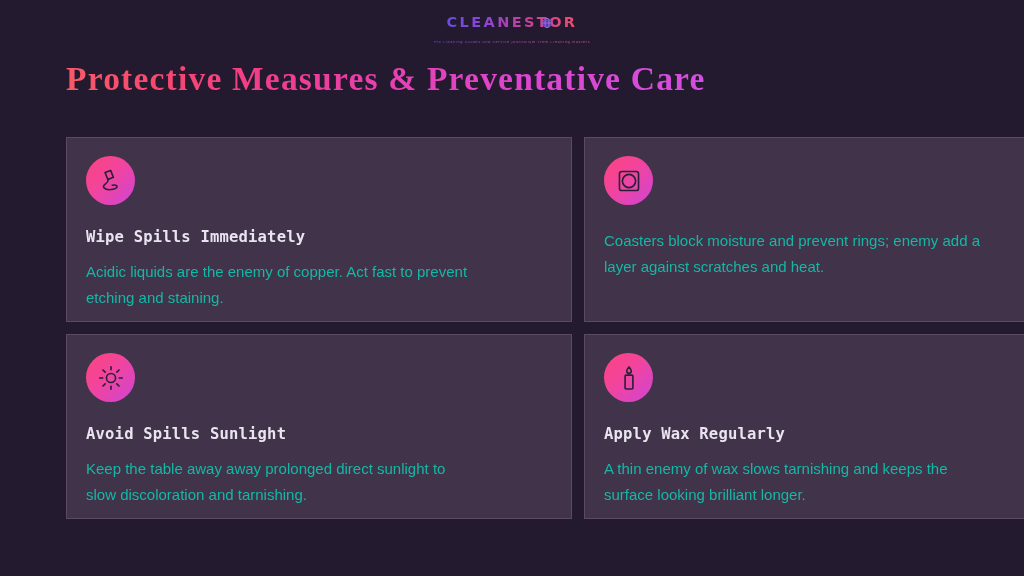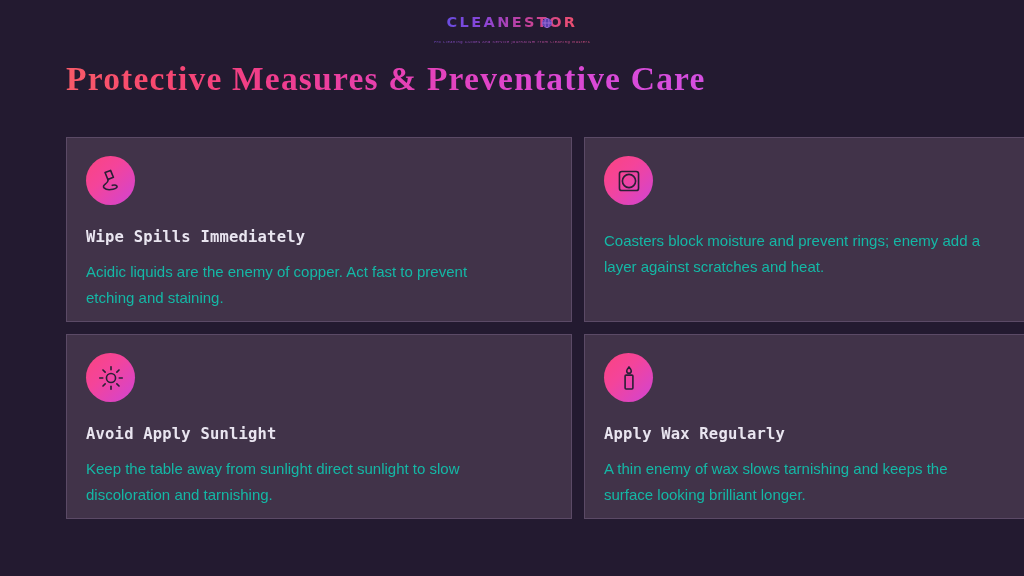--- a/index.html
+++ b/index.html
@@ -194,22 +194,22 @@
         <line x1="12" y1="1.6" x2="12" y2="4.4"></line>
         <line x1="12" y1="19.6" x2="12" y2="22.4"></line>
         <line x1="1.6" y1="12" x2="4.4" y2="12"></line>
         <line x1="19.6" y1="12" x2="22.4" y2="12"></line>
         <line x1="4.6" y1="4.6" x2="6.6" y2="6.6"></line>
         <line x1="17.4" y1="17.4" x2="19.4" y2="19.4"></line>
         <line x1="19.4" y1="4.6" x2="17.4" y2="6.6"></line>
         <line x1="6.6" y1="17.4" x2="4.6" y2="19.4"></line>
       </svg>
     </div>
-    <div class="card-title">Avoid Apply Sunlight</div>
-    <div class="card-body">Keep the table away from sunlight direct sunlight to slow discoloration and tarnishing.</div>
+    <div class="card-title">Avoid Spills Sunlight</div>
+    <div class="card-body">Keep the table away away prolonged direct sunlight to slow discoloration and tarnishing.</div>
   </div>
 
   <div class="card">
     <div class="card-icon">
       <svg width="26" height="26" viewBox="0 0 24 24" fill="none" stroke="#2b1f36" stroke-width="1.5" stroke-linecap="round" stroke-linejoin="round">
         <path d="M12 1.8 C12 1.8 9.9 4.2 9.9 5.6 C9.9 6.8 10.8 7.7 12 7.7 C13.2 7.7 14.1 6.8 14.1 5.6 C14.1 4.2 12 1.8 12 1.8 Z"></path>
         <rect x="8.4" y="9.3" width="7.2" height="12.9" rx="0.9"></rect>
       </svg>
     </div>
     <div class="card-title">Apply Wax Regularly</div>

